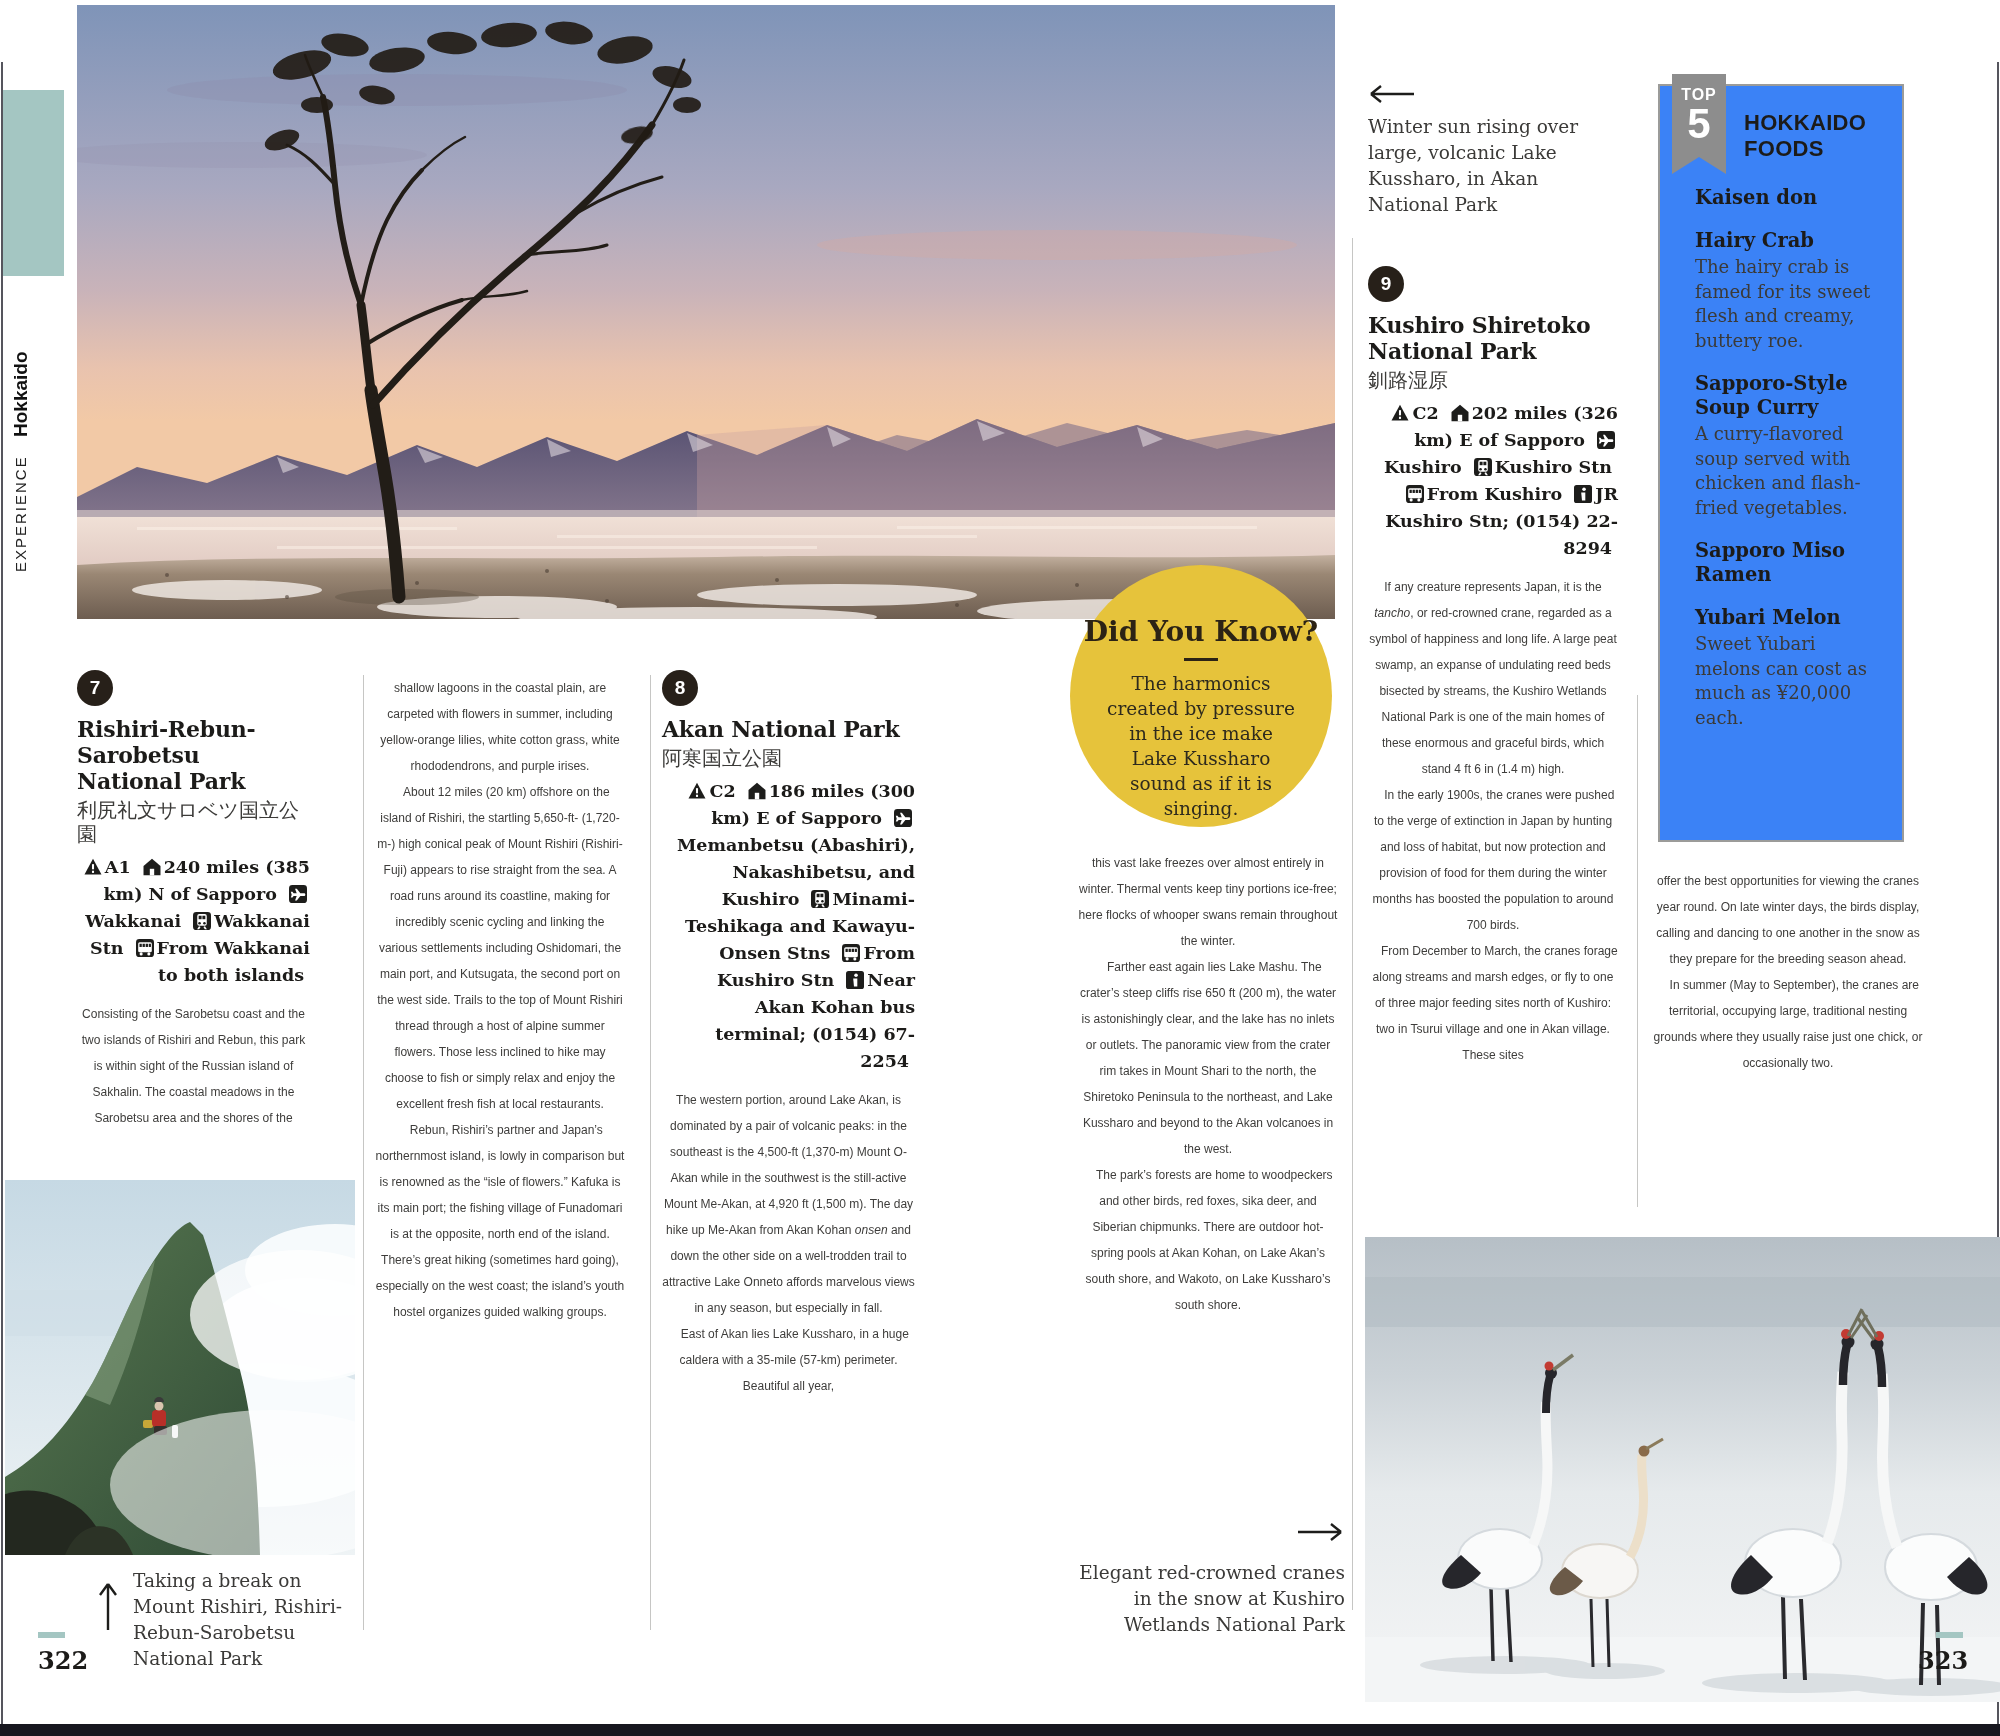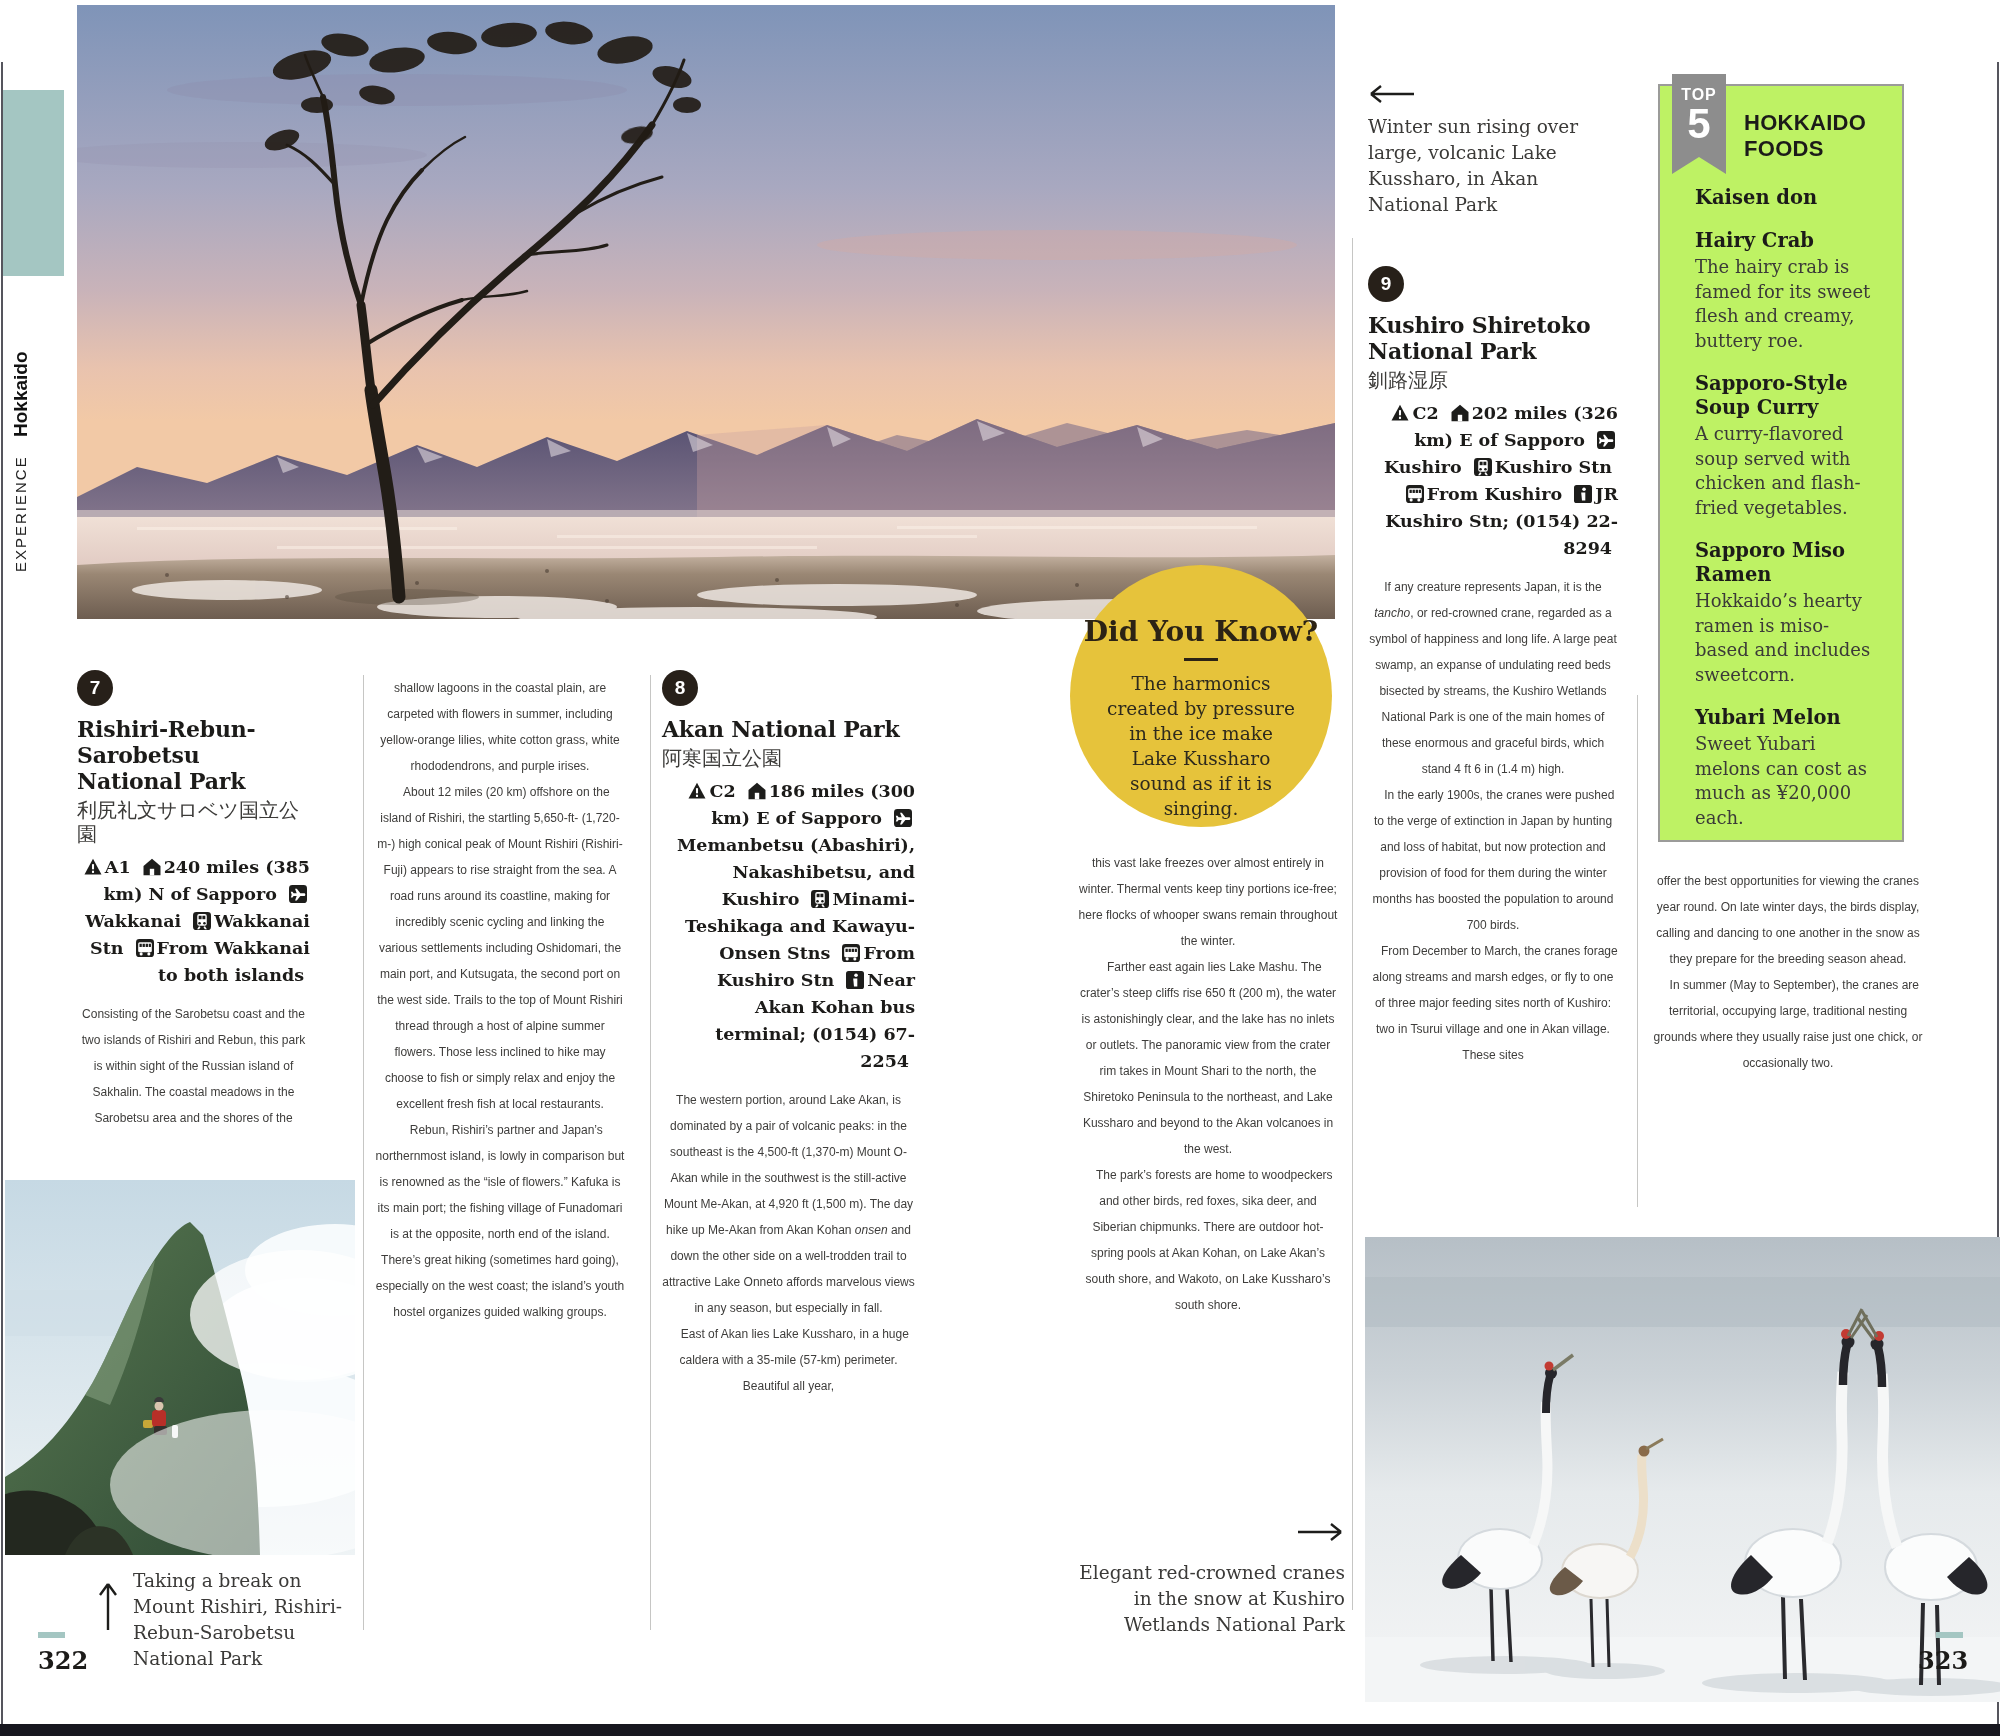--- a/index.html
+++ b/index.html
@@ -40,21 +40,21 @@
   .dyk-title{font-family:"DejaVu Serif",serif;font-weight:bold;font-size:28px;color:#2c2315;
              margin-top:50px;}
   .dyk-rule{width:34px;height:3px;background:#2c2315;margin:10px auto 10px auto;}
   .dyk-body{font-family:"DejaVu Serif",serif;font-size:18.5px;line-height:25px;color:#2e2a1d;
             padding:0 34px;}
   
   .cap{font-family:"DejaVu Serif",serif;font-size:18.5px;line-height:26px;color:#3b3a38;}
   .arrow svg{display:block;}
   
   .top5-box{position:absolute;left:1658px;top:84px;width:246px;height:758px;
-            border:2px solid #9b9b99;background:#bef264;box-sizing:border-box;}
+            border:2px solid #9b9b99;background:#3b82f6;box-sizing:border-box;}
   .ribbon{position:absolute;left:12px;top:-12px;width:54px;height:100px;color:#fff;text-align:center;
           clip-path:polygon(0 0,100% 0,100% 100%,50% 83%,0 100%);}
   .ribbon-top{font-size:16px;font-weight:bold;letter-spacing:1px;margin-top:12px;}
   .ribbon-num{font-size:42px;font-weight:bold;line-height:40px;}
   .top5-heading{font-size:22px;font-weight:bold;line-height:26px;color:#1c1b19;
                 margin:24px 20px 0 84px;letter-spacing:.3px;}
   .top5-items{padding:24px 22px 0 35px;}
   .t5item{margin-bottom:19px;}
   .t5name{font-family:"DejaVu Serif",serif;font-weight:bold;font-size:19.5px;line-height:24px;
           color:#1c1b19;margin-bottom:2px;}
@@ -347,21 +347,20 @@
     <div class="t5item">
       <div class="t5name">Hairy Crab</div>
       <div class="t5desc"><span>The hairy crab is famed for its sweet flesh and creamy, buttery roe.</span></div>
     </div>
     <div class="t5item">
       <div class="t5name">Sapporo-Style Soup Curry</div>
       <div class="t5desc"><span>A curry-flavored soup served with chicken and flash-fried vegetables.</span></div>
     </div>
     <div class="t5item">
       <div class="t5name">Sapporo Miso Ramen</div>
-      <div class="t5desc"><span>Hokkaido’s hearty ramen is miso-based and includes sweetcorn.</span></div>
     </div>
     <div class="t5item">
       <div class="t5name">Yubari Melon</div>
       <div class="t5desc"><span>Sweet Yubari melons can cost as much as ¥20,000 each.</span></div>
     </div>
   </div>
 </div>
 
 <div class="photo" style="left:5px;top:1180px;width:350px;height:375px;">
   <svg viewBox="0 0 350 375" preserveAspectRatio="none">

